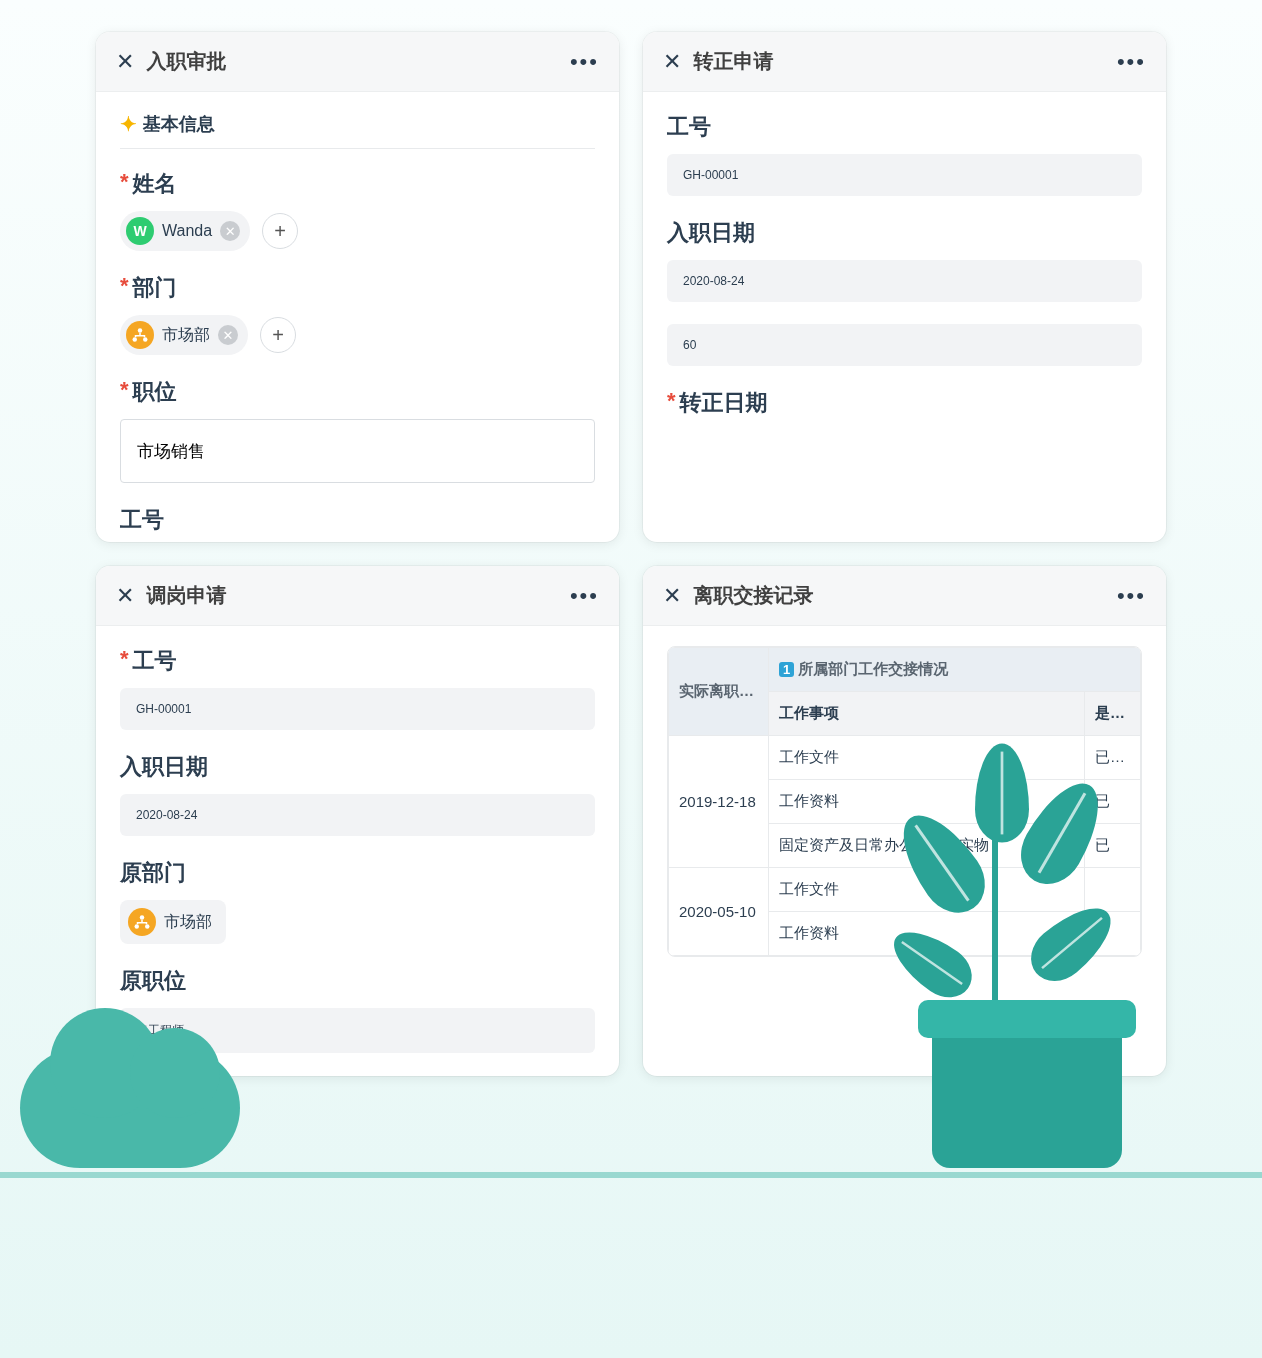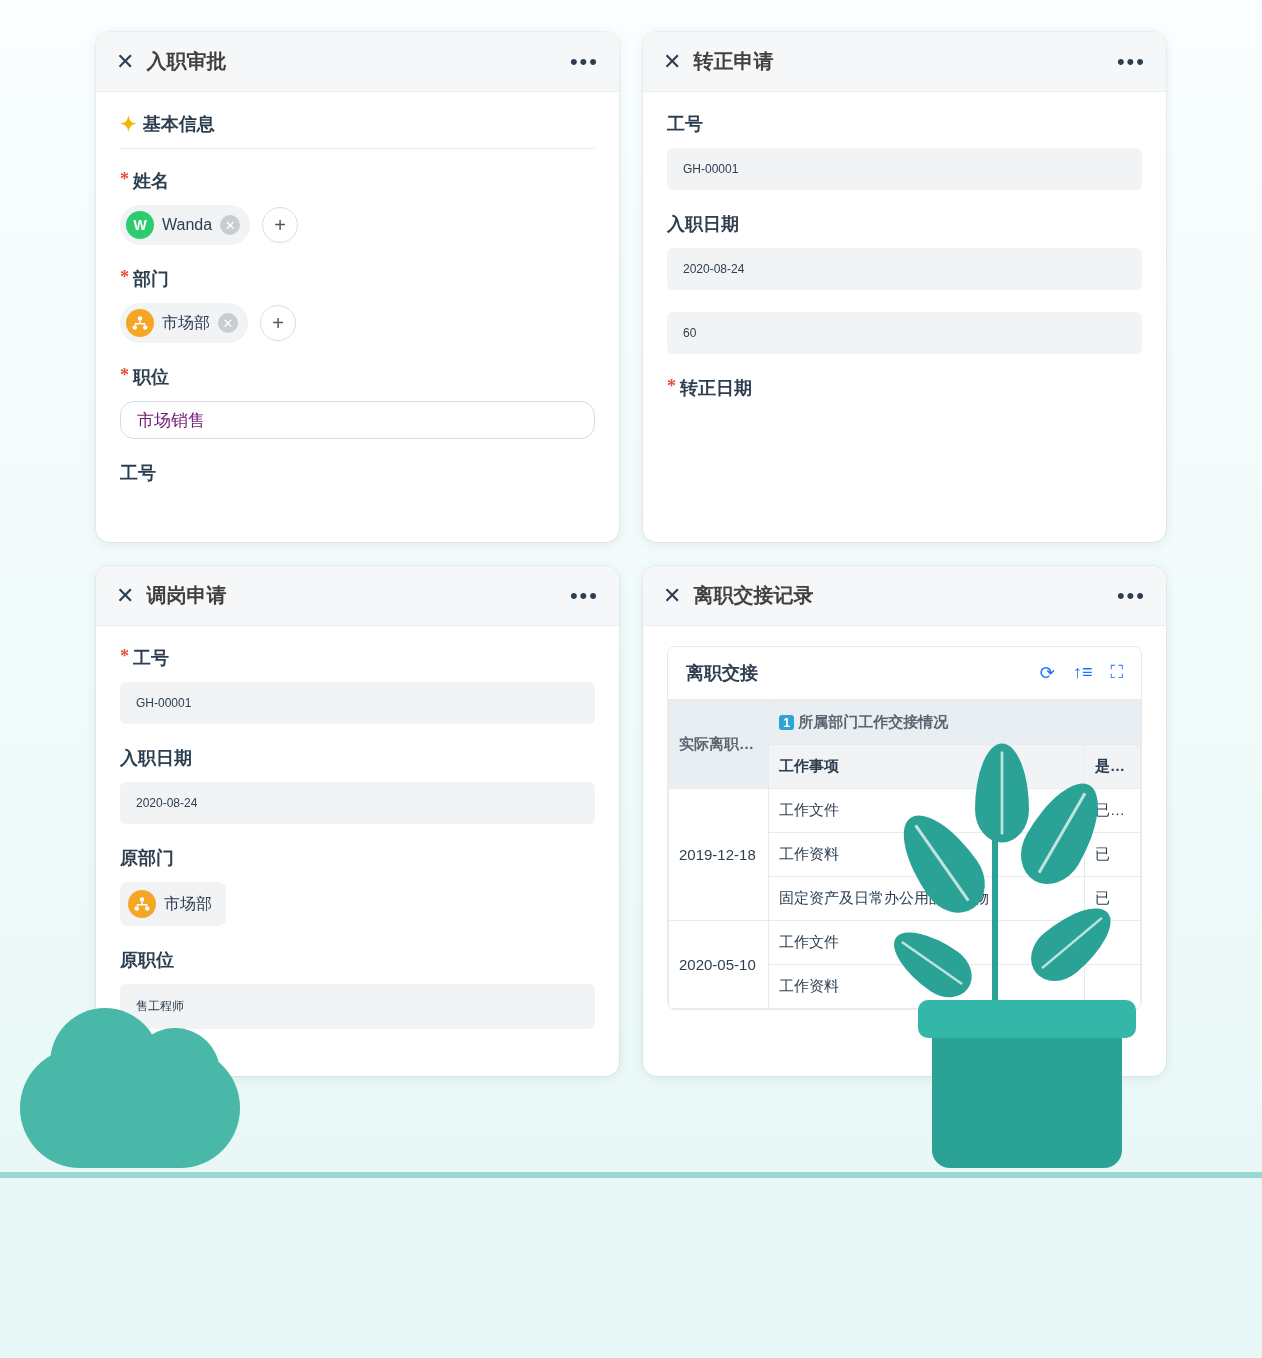--- a/index.html
+++ b/index.html
@@ -38,21 +38,21 @@
   .card-title { font-size: 20px; font-weight: 600; color: #404040; }
   .more-dots { font-size: 22px; color: #2c3e50; cursor: pointer; letter-spacing: 2px; line-height:1; }
   .card-body { padding: 20px 24px; overflow: hidden; }
   .section-title {
     display: flex; align-items: center; gap: 6px;
     font-size: 18px; font-weight: 700; color: #2c3e50;
     padding-bottom: 12px; border-bottom: 1px solid #e8eaec; margin-bottom: 20px;
   }
   .star { color: #f7b500; font-size: 20px; }
   .field { margin-bottom: 22px; }
-  .field-label { font-size: 18px; font-weight: 700; color: #2c3e50; margin-bottom: 12px; display:flex; align-items:flex-start;font-family:Liberation Serif, serif; }
+  .field-label { font-size: 22px; font-weight: 700; color: #2c3e50; margin-bottom: 12px; display:flex; align-items:flex-start; }
   .req { color: #e74c3c; margin-right: 4px; font-weight:700; }
   .chip-row { display: flex; align-items: center; gap: 12px; }
   .chip {
     display: inline-flex; align-items: center; gap: 8px;
     background: #f2f3f5; border-radius: 22px; padding: 6px 10px 6px 6px;
     font-size: 16px; color: #2c3e50;
   }
   .chip .avatar {
     width: 28px; height: 28px; border-radius: 50%;
     display: flex; align-items: center; justify-content: center;
@@ -64,22 +64,22 @@
     width: 20px; height: 20px; border-radius: 50%; background: #c9ccd0;
     color: #fff; display:flex; align-items:center; justify-content:center;
     font-size: 13px; cursor:pointer; line-height:1;
   }
   .add-btn {
     width: 36px; height: 36px; border-radius: 50%; border: 1px solid #d9dde1;
     background: #fff; display:flex; align-items:center; justify-content:center;
     font-size: 20px; color: #555; cursor:pointer;
   }
   .text-input {
-    width: 100%; padding: 8px 16px; border: 1px solid #d9dde1; border-radius: 14px;
-    font-size: 17px; color: #701a75; background:#fff;
+    width: 100%; padding: 21px 16px; border: 1px solid #d9dde1; border-radius: 4px;
+    font-size: 17px; color: #000000; background:#fff;
   }
   .readonly-box {
     width: 100%; padding: 14px 16px; border-radius: 6px;
     background: #f2f3f5; font-size: 12px; color: #2c3e50;
   }
   .dept-pill {
     display:inline-flex; align-items:center; gap:8px;
     background:#f2f3f5; border-radius:8px; padding:8px 14px 8px 8px;
     font-size:16px; color:#2c3e50;
   }
@@ -299,28 +299,20 @@
   <div class="card" style="height:510px;">
     <div class="card-header">
       <div class="card-header-left">
         <span class="close-x">✕</span>
         <span class="card-title">离职交接记录</span>
       </div>
       <span class="more-dots">•••</span>
     </div>
     <div class="card-body">
       <div class="subcard">
-        <div class="subcard-header">
-          <span class="subcard-title">离职交接</span>
-          <div class="subcard-actions">
-            <span>⟳</span>
-            <span>↑≡</span>
-            <span>⛶</span>
-          </div>
-        </div>
         <table class="data">
           <colgroup>
               <col class="col-date">
               <col>
               <col class="col-status">
             </colgroup>
           <thead>
             <tr class="group">
               <th rowspan="2"><span>实际离职...</span><span class="sort-icon">▲▼</span></th>
               <th colspan="2"><span class="numbox">1</span><span>所属部门工作交接情况</span></th>

